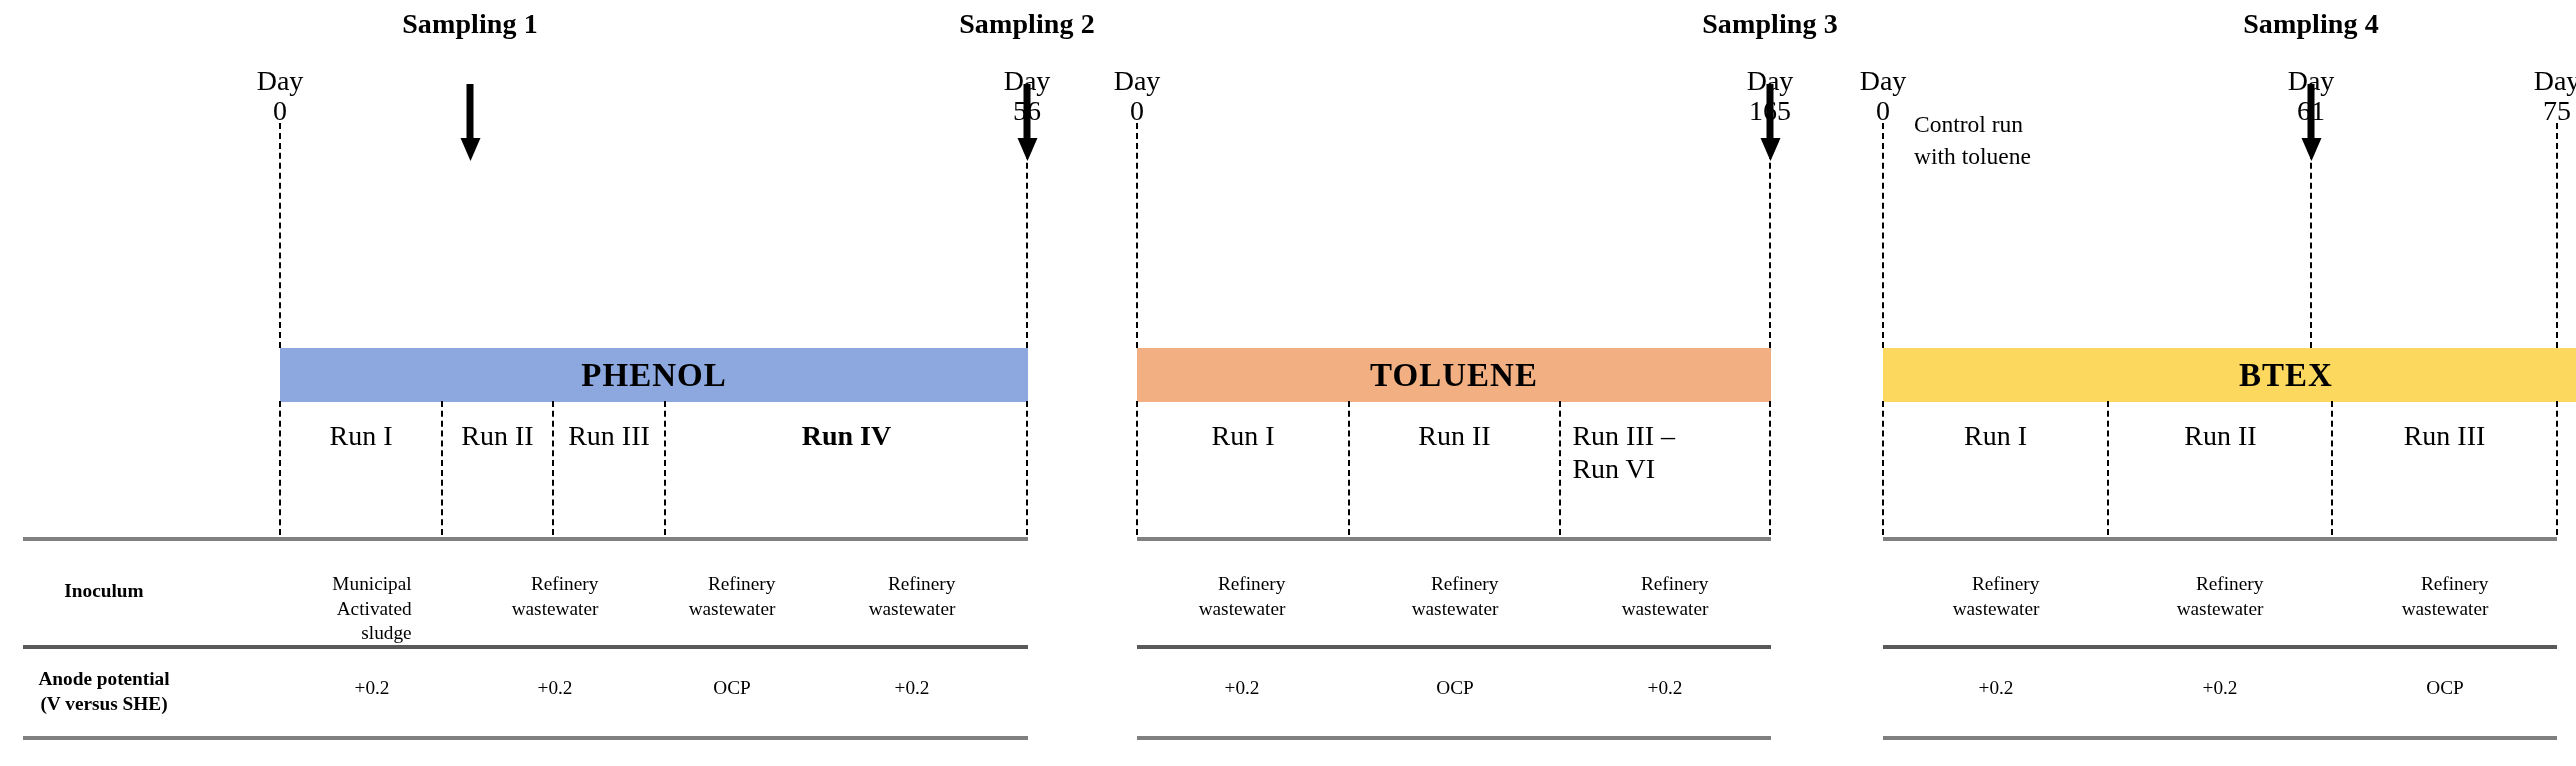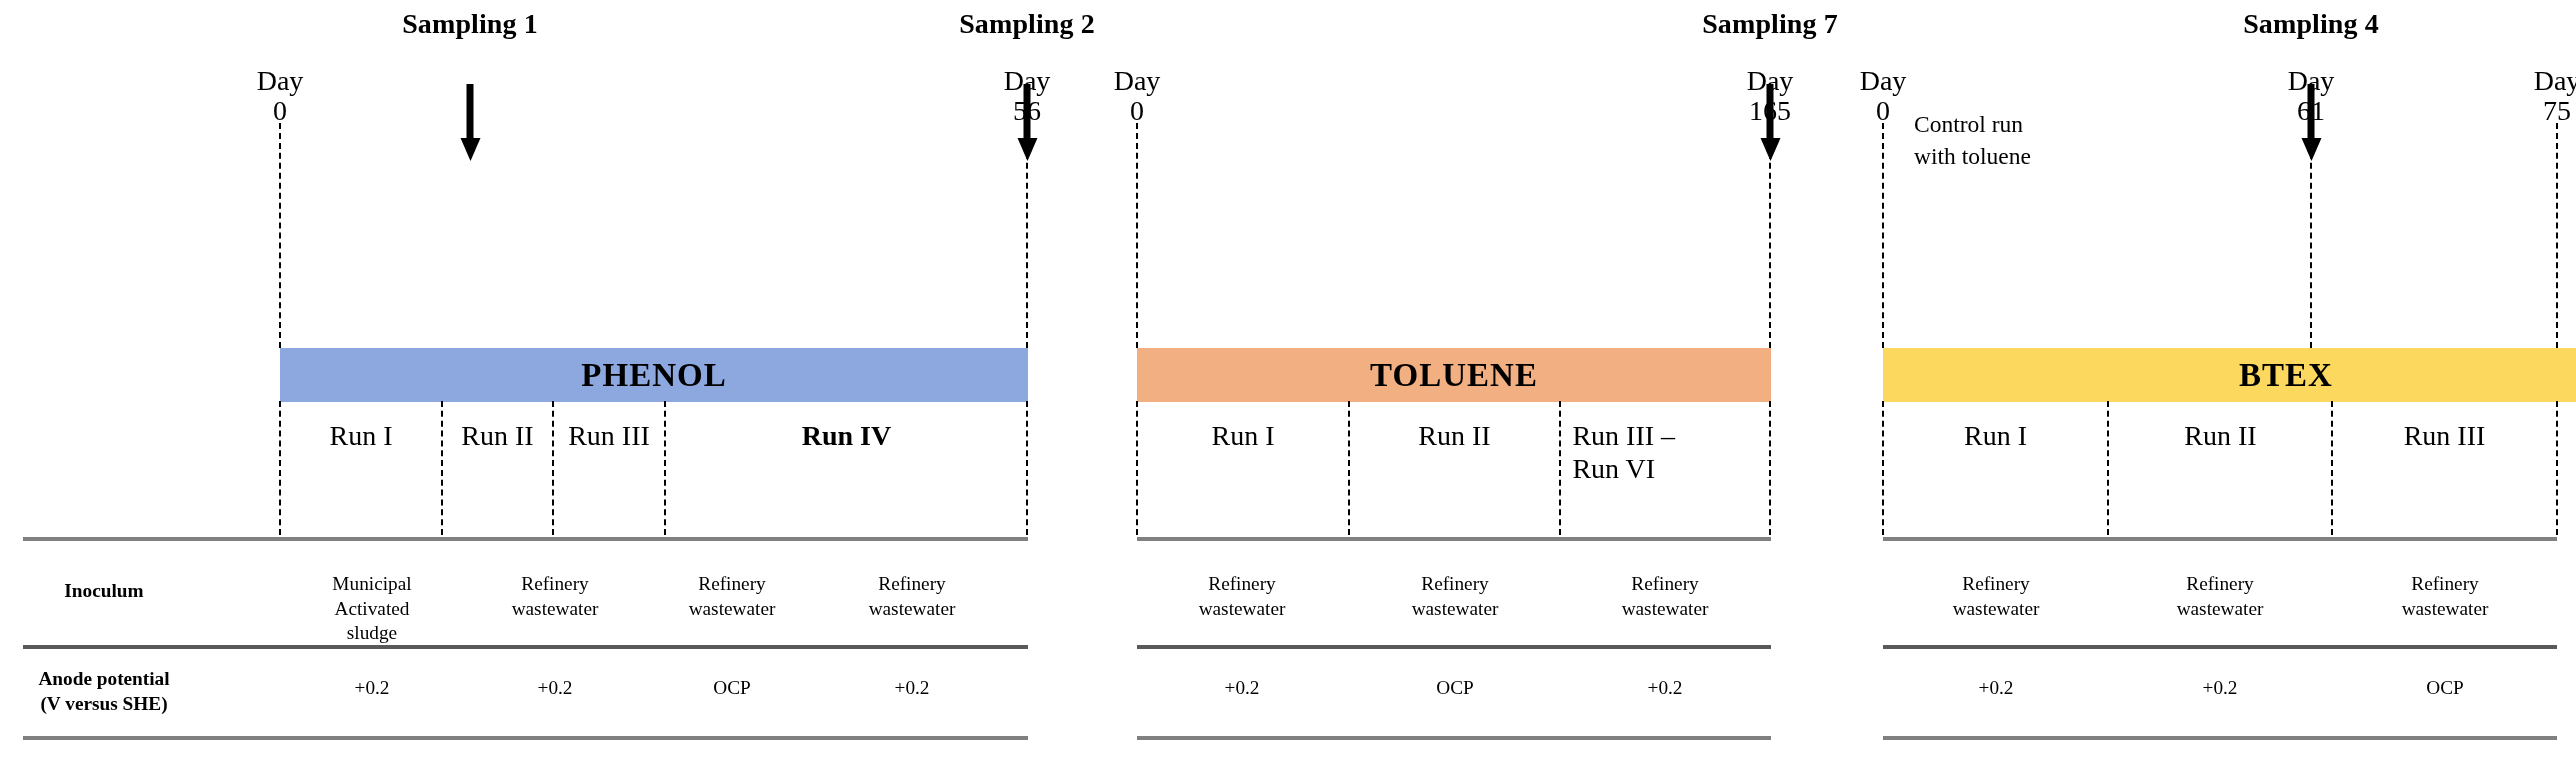--- a/index.html
+++ b/index.html
@@ -34,21 +34,21 @@
            justify-content:center;padding-top:18px;box-sizing:border-box;}
   .runcell span{font-size:28px;line-height:1.18;}
   .runcell.multiline{justify-content:flex-start;padding-left:12.4px;text-align:left;}
   .vdash{position:absolute;width:0;border-left:2.1px dashed #000;transform:translateX(-50%);}
 
   
   .rule{position:absolute;height:3.5px;background:#808080;}
   .rule.dark{background:#595959;}
 
   
-  .cell{position:absolute;text-align:center;font-size:19.3px;line-height:1.28;
+  .cell{position:absolute;text-align:right;font-size:19.3px;line-height:1.28;
         transform:translateX(-50%);white-space:pre-line;}
   .rowlabel{position:absolute;text-align:center;font-size:19.3px;font-weight:bold;
             line-height:1.3;transform:translate(-50%,-50%);white-space:pre-line;}
 
   
   .note{position:absolute;font-size:23.5px;line-height:1.35;white-space:pre-line;}
 </style>
 </head>
 <body>
 
@@ -61,21 +61,21 @@
       <div class="head"></div>
     </div>
     <div class="sampling" style="left: 1027px; top: 9.7px;">
       <div class="lbl">Sampling 2</div>
     </div>
     <div class="arrow" style="left: 1027px; top: 84px;">
       <div class="stem"></div>
       <div class="head"></div>
     </div>
     <div class="sampling" style="left: 1770px; top: 9.7px;">
-      <div class="lbl">Sampling 7</div>
+      <div class="lbl">Sampling 3</div>
     </div>
     <div class="arrow" style="left: 1770px; top: 84px;">
       <div class="stem"></div>
       <div class="head"></div>
     </div>
     <div class="sampling" style="left: 2311px; top: 9.7px;">
       <div class="lbl">Sampling 4</div>
     </div>
     <div class="arrow" style="left: 2311px; top: 84px;">
       <div class="stem"></div>

